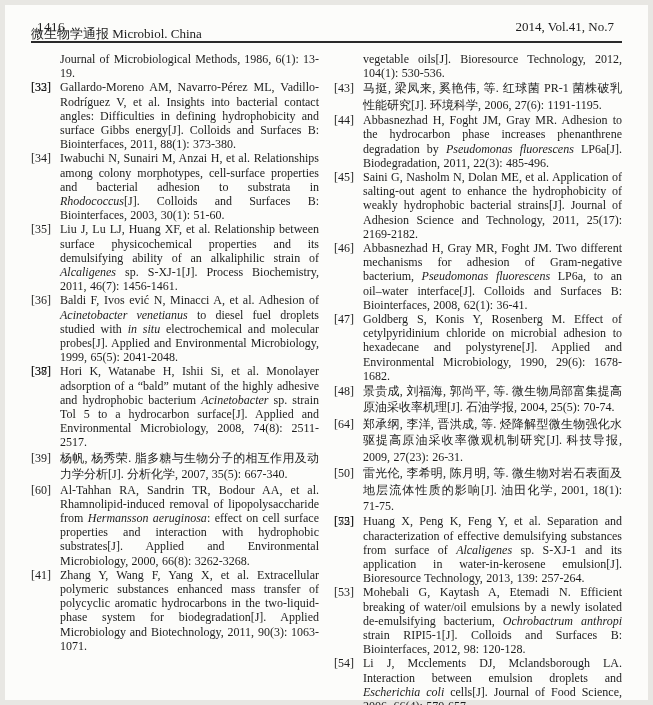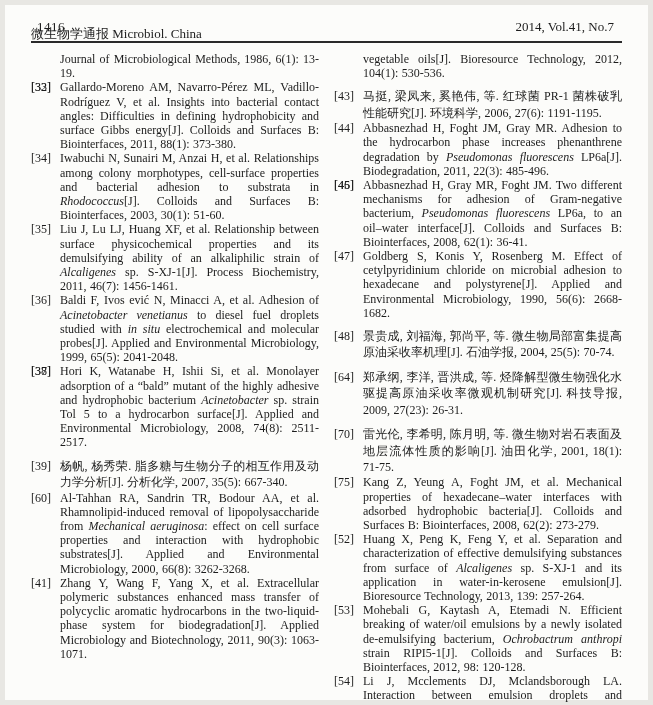--- a/index.html
+++ b/index.html
@@ -35,21 +35,21 @@
   }
   .col { width: 293px; }
   .ref {
     position: relative;
     padding-left: 29px;
     text-align: justify;
     font-size: 12px;
     line-height: 14.2px;
     word-spacing: 0.4px;
   }
-  .ref.cn { line-height: 16.4px; margin-top: 8px; }
+  .ref.cn { line-height: 16.4px; }
   .ref-label { position: absolute; left: 0; top: 0; }
   .ref i { }
 </style>
 </head>
 <body>
 
 <div class="page">
   <div class="header">
     <span class="pageno">1416</span>
     <span class="jtitle">微生物学通报  Microbiol. China</span>
@@ -59,32 +59,32 @@
     <div class="col">
         <div class="ref"><span class="ref-label"></span><span><span>Journal of Microbiological Methods, 1986, 6(1): 13-19.</span></span></div>
         <div class="ref"><span class="ref-label">[32]</span></div>
         <div class="ref"><span class="ref-label">[33]</span><span><span>Gallardo-Moreno AM, Navarro-Pérez ML, Vadillo-Rodríguez V, et al. Insights into bacterial contact angles: Difficulties in defining hydrophobicity and surface Gibbs energy[J]. Colloids and Surfaces B: Biointerfaces, 2011, 88(1): 373-380.</span></span></div>
         <div class="ref"><span class="ref-label">[34]</span><span><span>Iwabuchi N, Sunairi M, Anzai H, et al. Relationships among colony morphotypes, cell-surface properties and bacterial adhesion to substrata in </span><i>Rhodococcus</i><span>[J]. Colloids and Surfaces B: Biointerfaces, 2003, 30(1): 51-60.</span></span></div>
         <div class="ref"><span class="ref-label">[35]</span><span><span>Liu J, Lu LJ, Huang XF, et al. Relationship between surface physicochemical properties and its demulsifying ability of an alkaliphilic strain of </span><i>Alcaligenes</i><span> sp. S-XJ-1[J]. Process Biochemistry, 2011, 46(7): 1456-1461.</span></span></div>
         <div class="ref"><span class="ref-label">[36]</span><span><span>Baldi F, Ivos ević N, Minacci A, et al. Adhesion of </span><i>Acinetobacter venetianus</i><span> to diesel fuel droplets studied with </span><i>in situ</i><span> electrochemical and molecular probes[J]. Applied and Environmental Microbiology, 1999, 65(5): 2041-2048.</span></span></div>
         <div class="ref"><span class="ref-label">[37]</span></div>
         <div class="ref"><span class="ref-label">[38]</span><span><span>Hori K, Watanabe H, Ishii Si, et al. Monolayer adsorption of a “bald” mutant of the highly adhesive and hydrophobic bacterium </span><i>Acinetobacter</i><span> sp. strain Tol 5 to a hydrocarbon surface[J]. Applied and Environmental Microbiology, 2008, 74(8): 2511-2517.</span></span></div>
         <div class="ref cn"><span class="ref-label">[39]</span><span><span>杨帆, 杨秀荣. 脂多糖与生物分子的相互作用及动力学分析[J]. 分析化学, 2007, 35(5): 667-340.</span></span></div>
-        <div class="ref"><span class="ref-label">[60]</span><span><span>Al-Tahhan RA, Sandrin TR, Bodour AA, et al. Rhamnolipid-induced removal of lipopolysaccharide from </span><i>Mechanical aeruginosa</i><span>: effect on cell surface properties and interaction with hydrophobic substrates[J]. Applied and Environmental Microbiology, 2000, 66(8): 3262-3268.</span></span></div>
+        <div class="ref"><span class="ref-label">[60]</span><span><span>Al-Tahhan RA, Sandrin TR, Bodour AA, et al. Rhamnolipid-induced removal of lipopolysaccharide from </span><i>Hermansson aeruginosa</i><span>: effect on cell surface properties and interaction with hydrophobic substrates[J]. Applied and Environmental Microbiology, 2000, 66(8): 3262-3268.</span></span></div>
         <div class="ref"><span class="ref-label">[41]</span><span><span>Zhang Y, Wang F, Yang X, et al. Extracellular polymeric substances enhanced mass transfer of polycyclic aromatic hydrocarbons in the two-liquid-phase system for biodegradation[J]. Applied Microbiology and Biotechnology, 2011, 90(3): 1063-1071.</span></span></div>
       </div>
     <div class="col">
         <div class="ref"><span class="ref-label"></span><span><span>vegetable oils[J]. Bioresource Technology, 2012, 104(1): 530-536.</span></span></div>
         <div class="ref cn"><span class="ref-label">[43]</span><span><span>马挺, 梁凤来, 奚艳伟, 等. 红球菌 PR-1 菌株破乳性能研究[J]. 环境科学, 2006, 27(6): 1191-1195.</span></span></div>
         <div class="ref"><span class="ref-label">[44]</span><span><span>Abbasnezhad H, Foght JM, Gray MR. Adhesion to the hydrocarbon phase increases phenanthrene degradation by </span><i>Pseudomonas fluorescens</i><span> LP6a[J]. Biodegradation, 2011, 22(3): 485-496.</span></span></div>
-        <div class="ref"><span class="ref-label">[45]</span></div>
+        <div class="ref"><span class="ref-label">[45]</span><span><span>Saini G, Nasholm N, Dolan ME, et al. Application of salting-out agent to enhance the hydrophobicity of weakly hydrophobic bacterial strains[J]. Journal of Adhesion Science and Technology, 2011, 25(17): 2169-2182.</span></span></div>
         <div class="ref"><span class="ref-label">[46]</span><span><span>Abbasnezhad H, Gray MR, Foght JM. Two different mechanisms for adhesion of Gram-negative bacterium, </span><i>Pseudomonas fluorescens</i><span> LP6a, to an oil–water interface[J]. Colloids and Surfaces B: Biointerfaces, 2008, 62(1): 36-41.</span></span></div>
-        <div class="ref"><span class="ref-label">[47]</span><span><span>Goldberg S, Konis Y, Rosenberg M. Effect of cetylpyridinium chloride on microbial adhesion to hexadecane and polystyrene[J]. Applied and Environmental Microbiology, 1990, 56(6): 2668-1682.</span></span></div>
+        <div class="ref"><span class="ref-label">[47]</span><span><span>Goldberg S, Konis Y, Rosenberg M. Effect of cetylpyridinium chloride on microbial adhesion to hexadecane and polystyrene[J]. Applied and Environmental Microbiology, 1990, 29(6): 1678-1682.</span></span></div>
         <div class="ref cn"><span class="ref-label">[48]</span><span><span>景贵成, 刘福海, 郭尚平, 等. 微生物局部富集提高原油采收率机理[J]. 石油学报, 2004, 25(5): 70-74.</span></span></div>
         <div class="ref cn"><span class="ref-label">[64]</span><span><span>郑承纲, 李洋, 晋洪成, 等. 烃降解型微生物强化水驱提高原油采收率微观机制研究[J]. 科技导报, 2009, 27(23): 26-31.</span></span></div>
-        <div class="ref cn"><span class="ref-label">[70]</span><span><span>雷光伦, 李希明, 陈月明, 等. 微生物对岩石表面及地层流体性质的影响[J]. 油田化学, 2001, 18(1): 71-75.</span></span></div>
-        <div class="ref"><span class="ref-label">[75]</span><span><span>Kang Z, Yeung A, Foght JM, et al. Mechanical properties of hexadecane–water interfaces with adsorbed hydrophobic bacteria[J]. Colloids and Surfaces B: Biointerfaces, 2008, 62(2): 273-279.</span></span></div>
+        <div class="ref cn"><span class="ref-label">[50]</span><span><span>雷光伦, 李希明, 陈月明, 等. 微生物对岩石表面及地层流体性质的影响[J]. 油田化学, 2001, 18(1): 71-75.</span></span></div>
+        <div class="ref"><span class="ref-label">[75]</span></div>
         <div class="ref"><span class="ref-label">[52]</span><span><span>Huang X, Peng K, Feng Y, et al. Separation and characterization of effective demulsifying substances from surface of </span><i>Alcaligenes</i><span> sp. S-XJ-1 and its application in water-in-kerosene emulsion[J]. Bioresource Technology, 2013, 139: 257-264.</span></span></div>
         <div class="ref"><span class="ref-label">[53]</span><span><span>Mohebali G, Kaytash A, Etemadi N. Efficient breaking of water/oil emulsions by a newly isolated de-emulsifying bacterium, </span><i>Ochrobactrum anthropi</i><span> strain RIPI5-1[J]. Colloids and Surfaces B: Biointerfaces, 2012, 98: 120-128.</span></span></div>
         <div class="ref"><span class="ref-label">[54]</span><span><span>Li J, Mcclements DJ, Mclandsborough LA. Interaction between emulsion droplets and </span><i>Escherichia coli</i><span> cells[J]. Journal of Food Science, 2006, 66(4): 570-657.</span></span></div>
       </div>
   </div>
 </div>
 
 </body></html>

